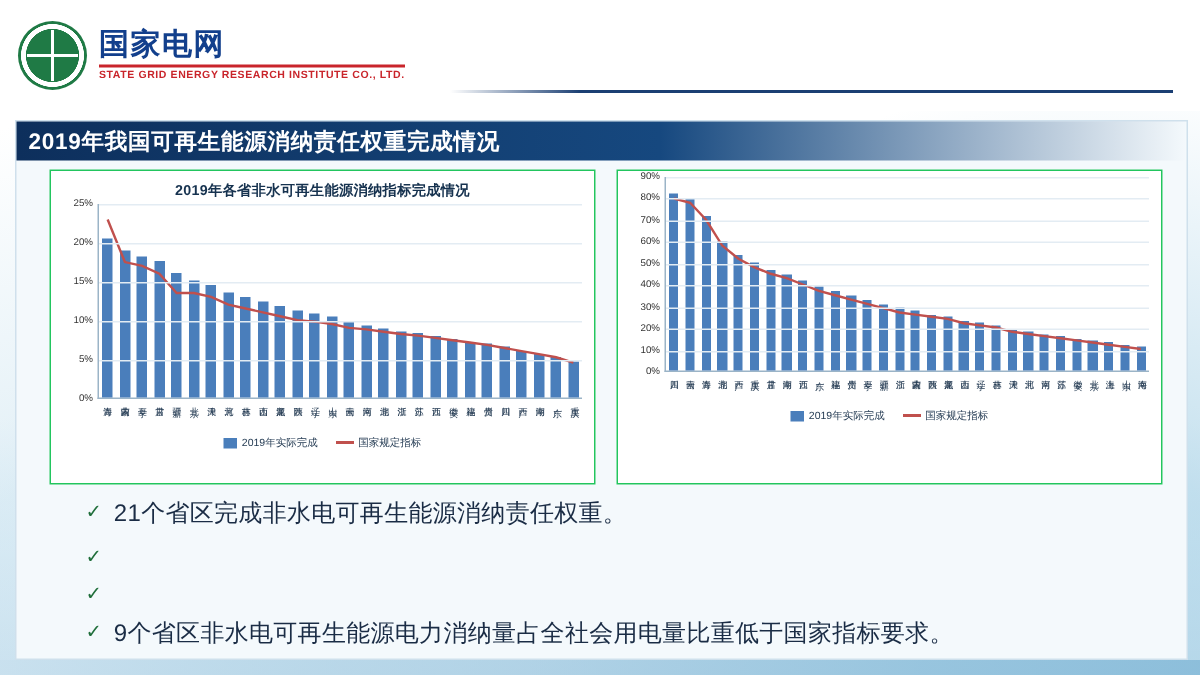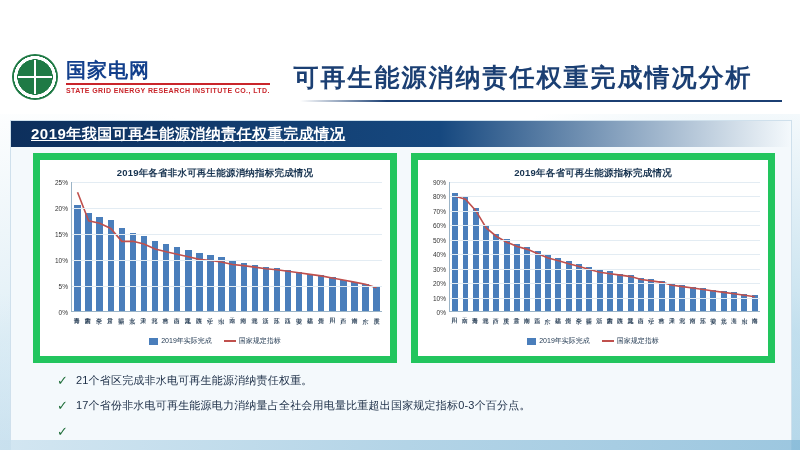--- a/index.html
+++ b/index.html
@@ -9,21 +9,20 @@
     background:#ffffff;
     position:relative;
   }
   
   .page{
     position:absolute;inset:0;
     background:
       radial-gradient(circle at 92% 96%, rgba(150,200,225,.55) 0 14%, rgba(150,200,225,0) 45%),
       radial-gradient(circle at 6% 95%, rgba(170,210,230,.35) 0 12%, rgba(170,210,230,0) 40%),
       linear-gradient(180deg,#ffffff 0%,#ffffff 62%,#eef6fb 80%,#dceaf4 100%);
-    margin-top: 40px;
   }
   
   .header{
     position:absolute;left:0;top:0;width:800px;height:74px;
     background:#ffffff;
     display:flex;align-items:center;
   }
   .logo-block{display:flex;align-items:center;padding-left:12px;}
   .logo-mark{
     width:46px;height:46px;border-radius:50%;
@@ -54,28 +53,27 @@
   }
   
   .panel{
     position:absolute;left:10px;top:80px;width:780px;height:358px;
     background:#f4f9fc;border:1px solid #cfe0ec;
   }
   .section-title{
     position:absolute;left:0;top:0;width:780px;height:26px;
     display:flex;align-items:center;
     background:linear-gradient(90deg,#0d2f5c 0%,#16487f 55%,rgba(22,72,127,0) 100%);
-    color:#ffffff;font-size:15px;font-weight:bold;padding-left:20px;box-sizing:border-box;
+    color:#ffffff;font-size:15px;font-weight:bold;padding-left:8px;box-sizing:border-box;
     letter-spacing:.5px;
-    text-decoration:underline;
   }
   
   .charts{position:absolute;left:22px;top:32px;width:742px;height:210px;display:flex;gap:14px;}
   .chart-card{
-    background:#ffffff;border:7px solid #22c55e;
+    background:#ffffff;border:1px solid #22c55e;
     flex:1;position:relative;box-sizing:border-box;padding:4px 4px 2px 4px;
   }
   .chart-title{
     text-align:center;font-size:9.5px;font-weight:bold;color:#16324f;
     margin:3px 0 2px 0;letter-spacing:.2px;
   }
   .plot-wrap{position:relative;height:150px;margin:0 2px;}
   .y-axis{
     position:absolute;left:0;top:0;width:24px;height:130px;
   }
@@ -115,21 +113,21 @@
   .bullets{
     position:absolute;left:46px;top:252px;width:700px;
   }
   .bullet{
     display:flex;align-items:flex-start;margin-bottom:9px;
   }
   .check{
     color:#1f6e3a;font-size:13px;font-weight:bold;margin-right:8px;line-height:1.25;
   }
   .bullet-text{
-    font-size:11px;color:#1a2c45;line-height:1.3;letter-spacing:.2px;text-align:center;
+    font-size:16px;color:#1a2c45;line-height:1.3;letter-spacing:.2px;text-align:center;
   }
   
   .foot-bar{
     position:absolute;left:0;bottom:0;width:800px;height:10px;
     background:linear-gradient(90deg,#c8e0ee 0%,#9ec8e0 50%,#7fb6d6 100%);
     opacity:.75;
   }
 </style>
 </head>
 <body>
@@ -138,21 +136,20 @@
 
   <div class="header">
     <div class="logo-block">
       <div class="logo-mark"></div>
       <div class="logo-text">
         <div class="logo-cn">国家电网</div>
         <div class="logo-divider"></div>
         <div class="logo-en2">STATE GRID ENERGY RESEARCH INSTITUTE CO., LTD.</div>
       </div>
     </div>
-    <div class="header-title">可再生能源消纳责任权重完成情况分析</div>
     <div class="header-rule"></div>
   </div>
 
   <div class="panel">
     <div class="section-title">2019年我国可再生能源消纳责任权重完成情况</div>
 
     <div class="charts">
 
       <div class="chart-card">
         <div class="chart-title">2019年各省非水可再生能源消纳指标完成情况</div>
@@ -354,21 +351,20 @@
             <span>2019年实际完成</span>
           </div>
           <div class="legend-item">
             <span class="sw-line"></span>
             <span>国家规定指标</span>
           </div>
         </div>
       </div>
 
       <div class="chart-card">
-        <div class="chart-title">2019年各省可再生能源指标完成情况</div>
         <div class="plot-wrap">
           <div class="y-axis" id="y1">
               <div class="y-tick" style="top: 130px;">0%</div>
               <div class="y-tick" style="top: 115.556px;">10%</div>
               <div class="y-tick" style="top: 101.111px;">20%</div>
               <div class="y-tick" style="top: 86.6667px;">30%</div>
               <div class="y-tick" style="top: 72.2222px;">40%</div>
               <div class="y-tick" style="top: 57.7778px;">50%</div>
               <div class="y-tick" style="top: 43.3333px;">60%</div>
               <div class="y-tick" style="top: 28.8889px;">70%</div>
@@ -588,25 +584,25 @@
 
     </div>
 
     <div class="bullets" id="bullets">
         <div class="bullet">
           <span class="check">✓</span>
           <span class="bullet-text">21个省区完成非水电可再生能源消纳责任权重。</span>
         </div>
         <div class="bullet">
           <span class="check">✓</span>
-          <span class="bullet-text">17个省份非水电可再生能源电力消纳量占全社会用电量比重超出国家规定指标0-3个百分点。</span>
         </div>
         <div class="bullet">
           <span class="check">✓</span>
         </div>
         <div class="bullet">
           <span class="check">✓</span>
+          <span class="bullet-text">9个省区非水电可再生能源电力消纳量占全社会用电量比重低于国家指标要求。</span>
         </div>
       </div>
   </div>
 
   <div class="foot-bar"></div>
 </div>
 
 </body></html>

